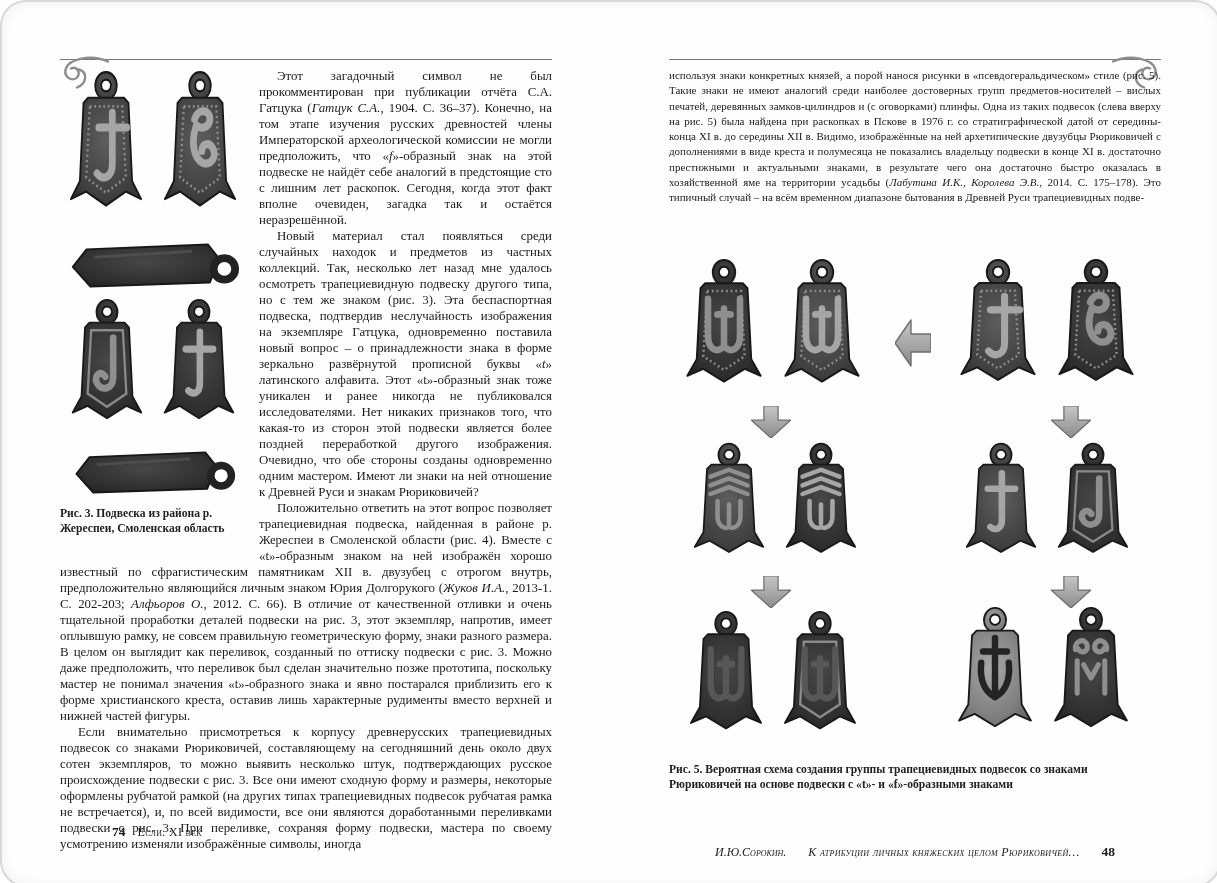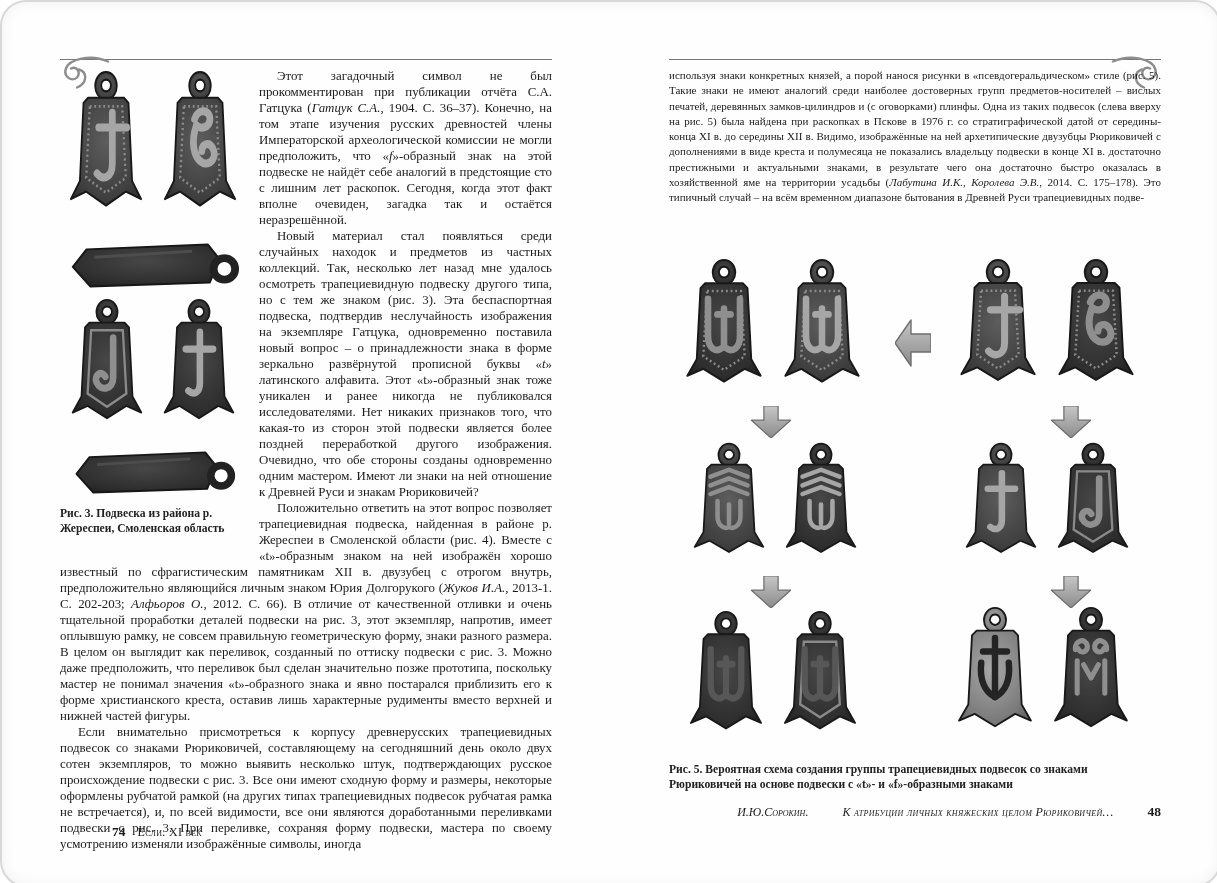--- a/index.html
+++ b/index.html
@@ -33,21 +33,21 @@
   .fig5 .abs{position:absolute;}
   .fig5-caption{position:absolute;top:760px;left:0;width:486px;}
   .fig5-caption .caption{margin:0;}
 
   .arrow{display:block;}
 
   .footer{position:absolute;top:802px;left:0;width:492px;display:flex;align-items:baseline;}
   .footer .pnum{font-weight:700;font-size:13.5px;}
   .footer-left{padding-left:52px;gap:12px;margin-top:20px;}
   .runtitle{font-variant:small-caps;font-size:12px;letter-spacing:.3px;}
-  .footer-right{justify-content:flex-end;gap:34px;padding-right:2px;}
+  .footer-right{justify-content:center;gap:22px;padding-right:2px;margin-top:40px;}
   .footer-right .runtitle{font-style:italic;}
   .footer-right .author{font-style:italic;font-variant:small-caps;font-size:12px;}
 
   
   .fa{fill:url(#gA);} .fb{fill:url(#gB);} .fl{fill:url(#gL);}
   .sg{color:#a6a6a6;} .sg2{color:#8f8f8f;} .sg-faint{color:#575757;} .sg-dark{color:#242424;}
   .fr{color:#8a8a8a;} .dotted{stroke-dasharray:2 3;}
 </style>
 </head>
 <body>

